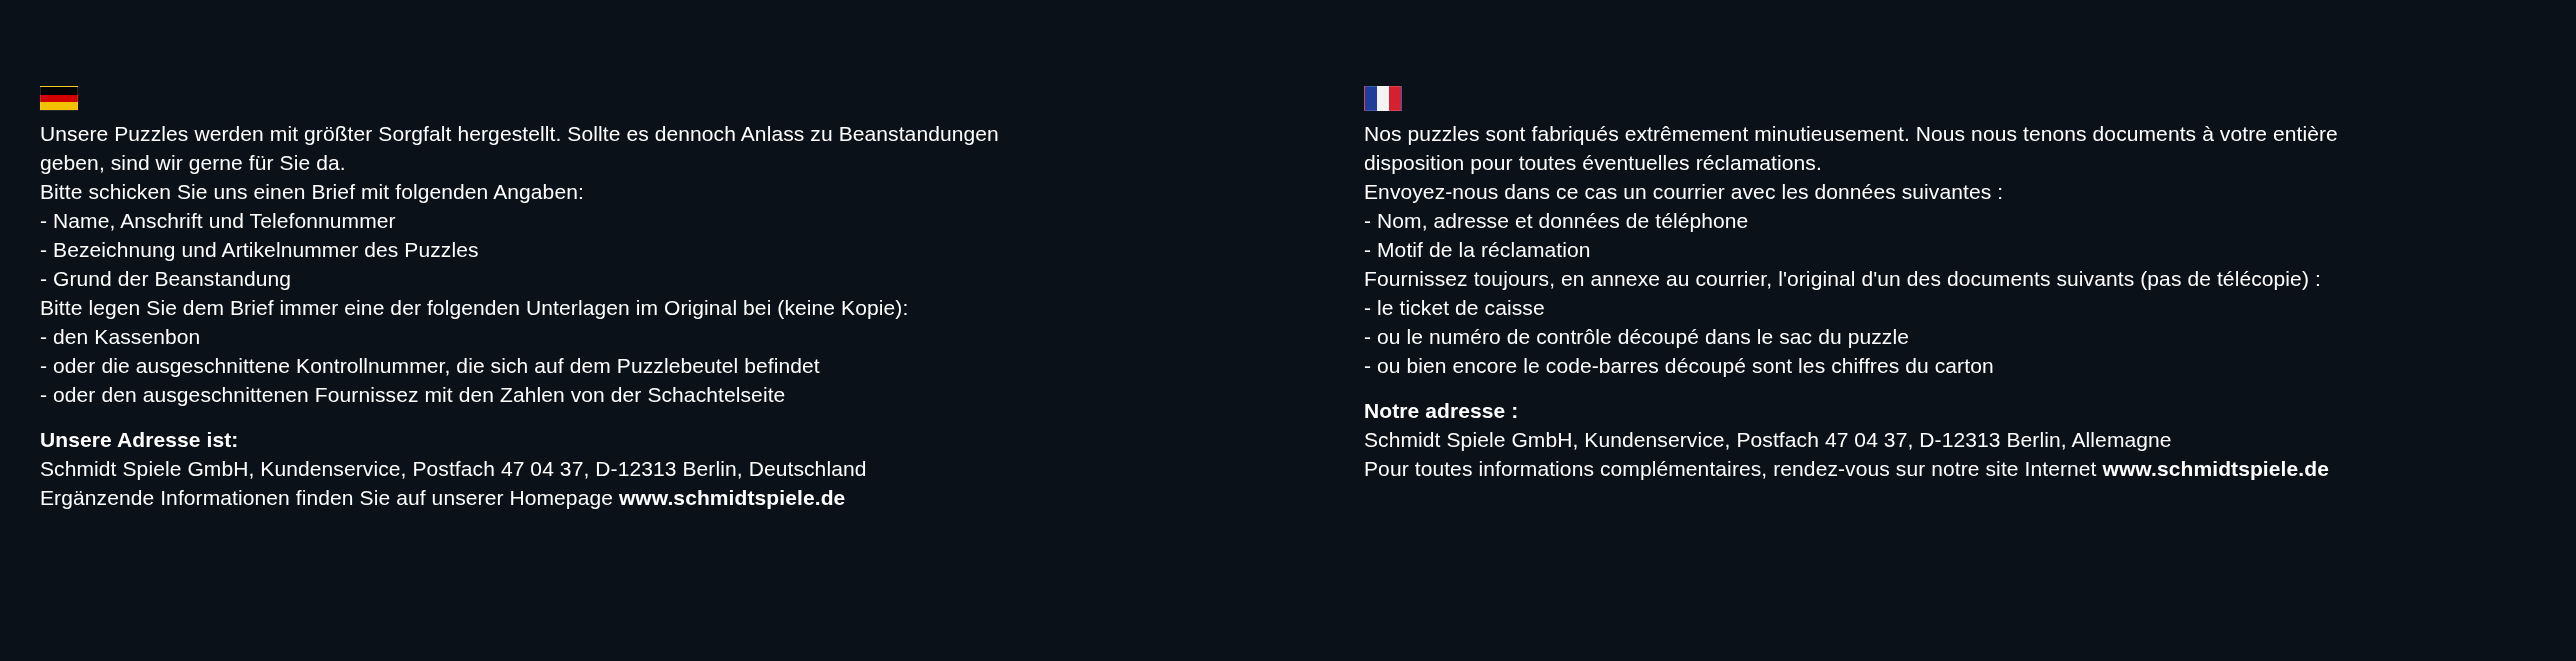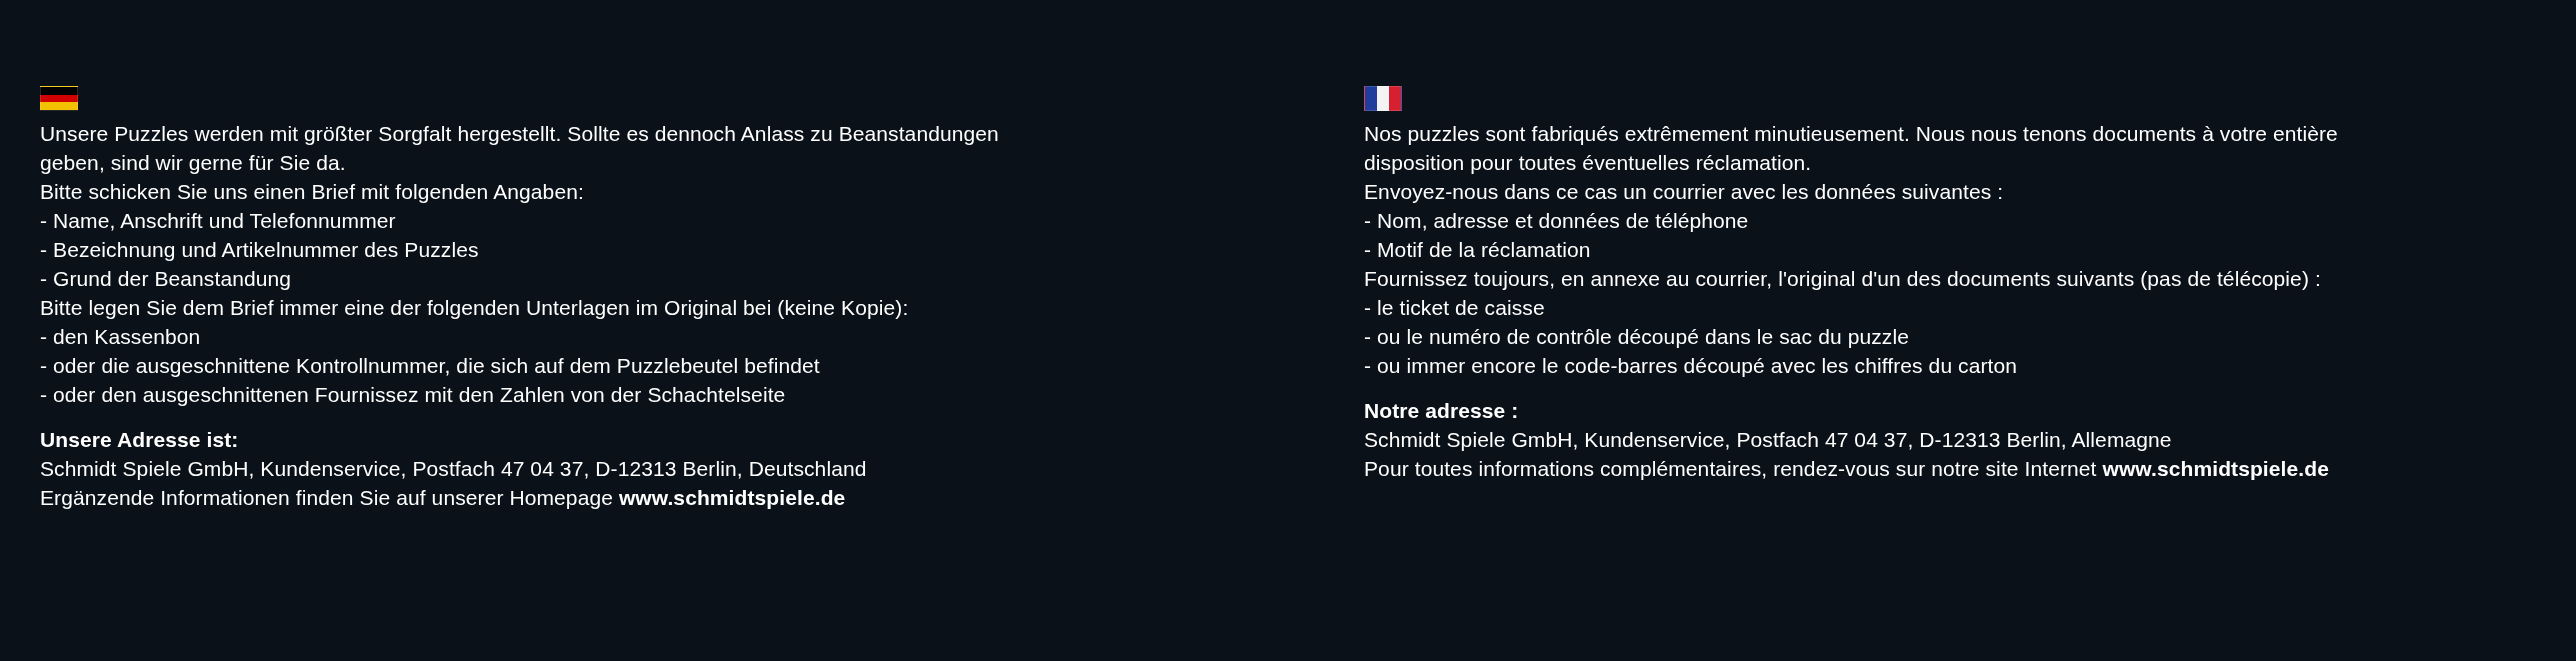--- a/index.html
+++ b/index.html
@@ -103,28 +103,28 @@
         <span class="line bold gap-top">Unsere Adresse ist:</span>
         <span class="line">Schmidt Spiele GmbH, Kundenservice, Postfach 47 04 37, D-12313 Berlin, Deutschland</span>
         <span class="line"><span>Ergänzende Informationen finden Sie auf unserer Homepage </span><span class="inline-bold">www.schmidtspiele.de</span></span>
       </div>
     </div>
 
     <div class="col col-fr">
       <div class="flag flag-fr"></div>
       <div class="lines">
         <span class="line">Nos puzzles sont fabriqués extrêmement minutieusement. Nous nous tenons documents à votre entière</span>
-        <span class="line">disposition pour toutes éventuelles réclamation.</span>
+        <span class="line">disposition pour toutes éventuelles réclamations.</span>
         <span class="line">Envoyez-nous dans ce cas un courrier avec les données suivantes :</span>
         <span class="line">- Nom, adresse et données de téléphone</span>
         <span class="line">- Motif de la réclamation</span>
         <span class="line">Fournissez toujours, en annexe au courrier, l'original d'un des documents suivants (pas de télécopie) :</span>
         <span class="line">- le ticket de caisse</span>
         <span class="line">- ou le numéro de contrôle découpé dans le sac du puzzle</span>
-        <span class="line">- ou immer encore le code-barres découpé avec les chiffres du carton</span>
+        <span class="line">- ou bien encore le code-barres découpé sont les chiffres du carton</span>
         <span class="line bold gap-top">Notre adresse :</span>
         <span class="line">Schmidt Spiele GmbH, Kundenservice, Postfach 47 04 37, D-12313 Berlin, Allemagne</span>
         <span class="line"><span>Pour toutes informations complémentaires, rendez-vous sur notre site Internet </span><span class="inline-bold">www.schmidtspiele.de</span></span>
       </div>
     </div>
 
   </div>
 </div>
 
 

